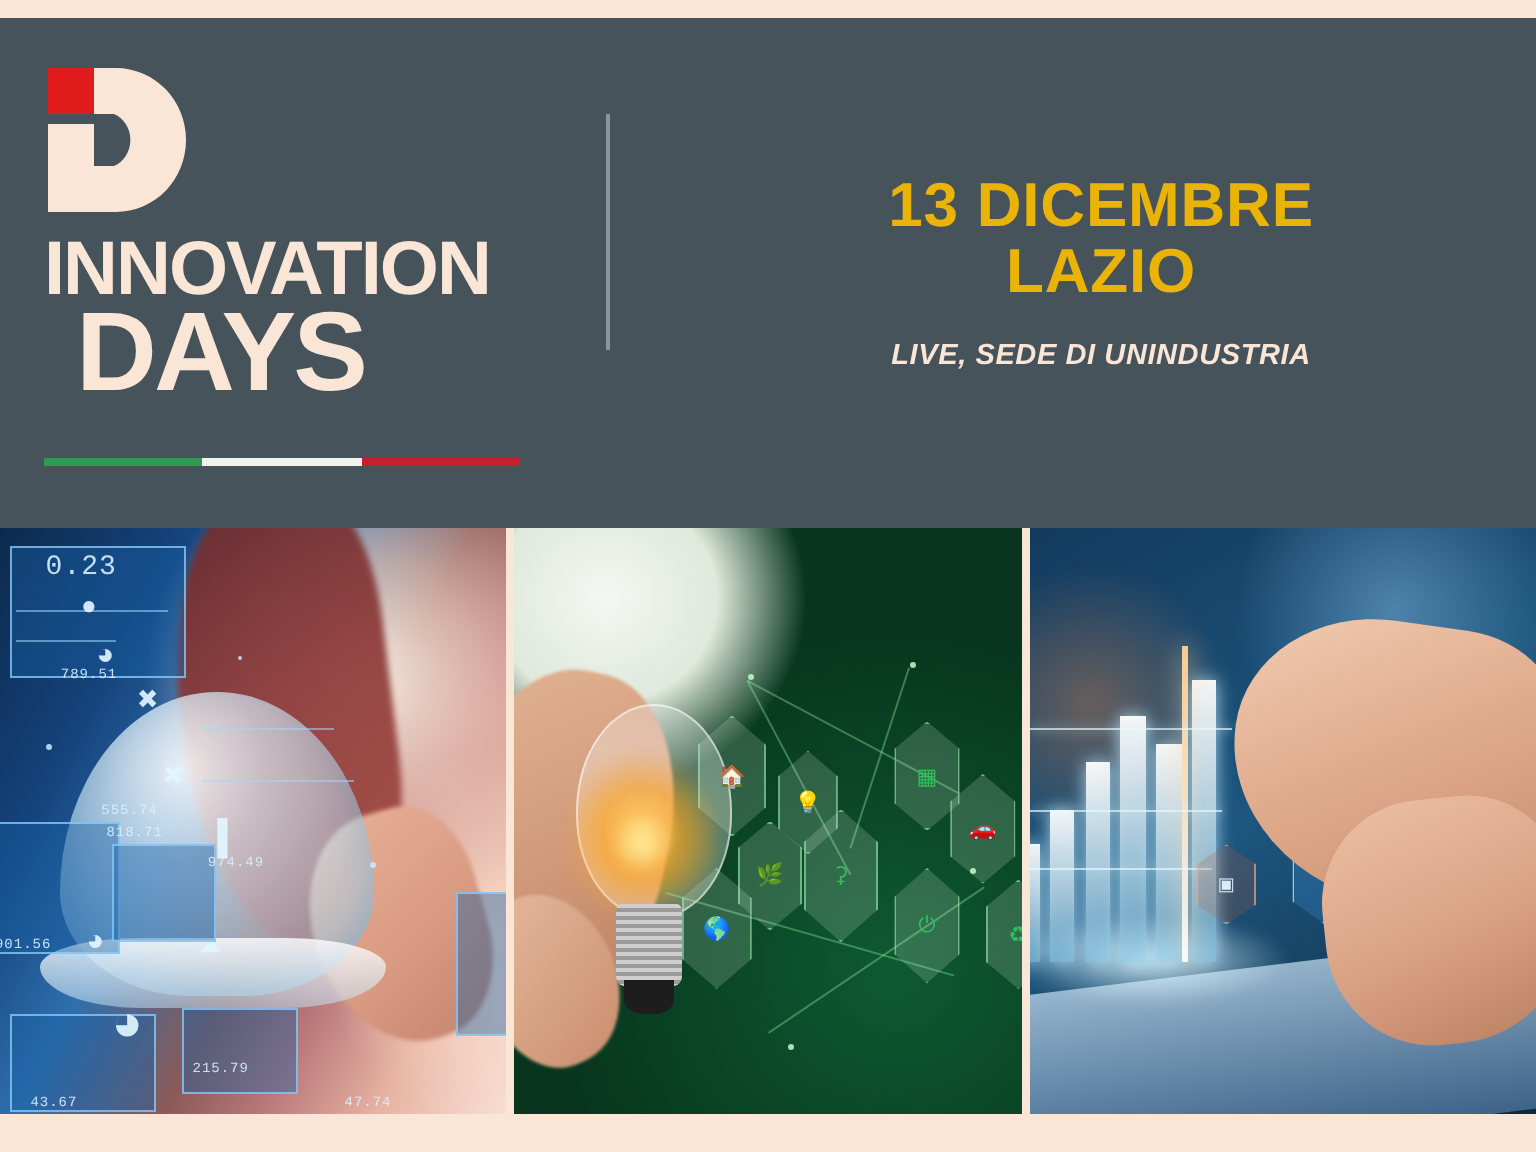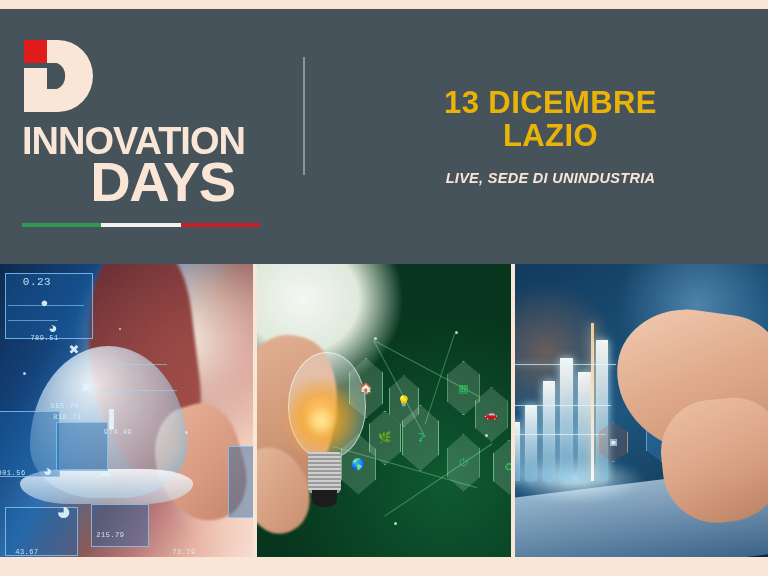--- a/index.html
+++ b/index.html
@@ -50,21 +50,21 @@
     font-weight:bold;
     letter-spacing:-0.5px;
     line-height:0.93;
   }
   .logo-innovation{
     font-size:38px;letter-spacing:-1px;
     margin:0;padding:0;
   }
   .logo-days{
     font-size:56px;letter-spacing:-1.5px;
-    margin:4px;padding:0;margin-top:-4px;text-align:center;
+    margin:16px;padding:0;margin-top:-4px;
   }
   .tricolore{
     width:238px;height:4px;display:flex;margin-top:11px;margin-bottom:8px;
   }
   .tricolore span{flex:1;display:block;}
   .tri-green{background:#2E9B4F;}
   .tri-white{background:#F2F2EE;}
   .tri-red{background:#C8202A;}
   .logo-tagline{
     color:#FAE6D7;font-size:13.5px;font-weight:bold;letter-spacing:0.1px;
@@ -301,22 +301,22 @@
       <div class="hudline" style="left:40%;top:34%;width:26%;"></div>
       <div class="hudline" style="left:40%;top:43%;width:30%;"></div>
 
       <div class="hudnum" style="left:12%;top:24%;">789.51</div>
       <div class="hudnum" style="left:20%;top:47%;">555.74</div>
       <div class="hudnum" style="left:21%;top:51%;">818.71</div>
       <div class="hudnum" style="left:41%;top:56%;">974.49</div>
       <div class="hudnum" style="left:-1%;top:70%;">901.56</div>
       <div class="hudnum" style="left:38%;top:91%;">215.79</div>
       <div class="hudnum" style="left:6%;top:97%;">43.67</div>
-      <div class="hudnum" style="left:68%;top:97%;">73.79</div>
-      <div class="hudnum" style="left:9%;top:4%;font-size:11px;">0.23</div>
+      <div class="hudnum" style="left:68%;top:97%;">47.74</div>
+      <div class="hudnum" style="left:9%;top:4%;font-size:14px;">0.23</div>
 
       <div class="wifi" style="left:19%;top:19%;">◕</div>
       <div class="wifi" style="left:17%;top:68%;">◕</div>
       <div class="wifi" style="left:22%;top:80%;font-size:26px;">◕</div>
       <div class="wifi" style="left:16%;top:11%;font-size:13px;">●</div>
       <div class="wifi" style="left:43%;top:50%;font-size:17px;">▍</div>
       <div class="wifi" style="left:27%;top:27%;font-size:13px;">✖</div>
       <div class="wifi" style="left:32%;top:40%;font-size:13px;">✖</div>
       <div class="wifi" style="left:39%;top:69%;font-size:12px;">☁</div>
 

